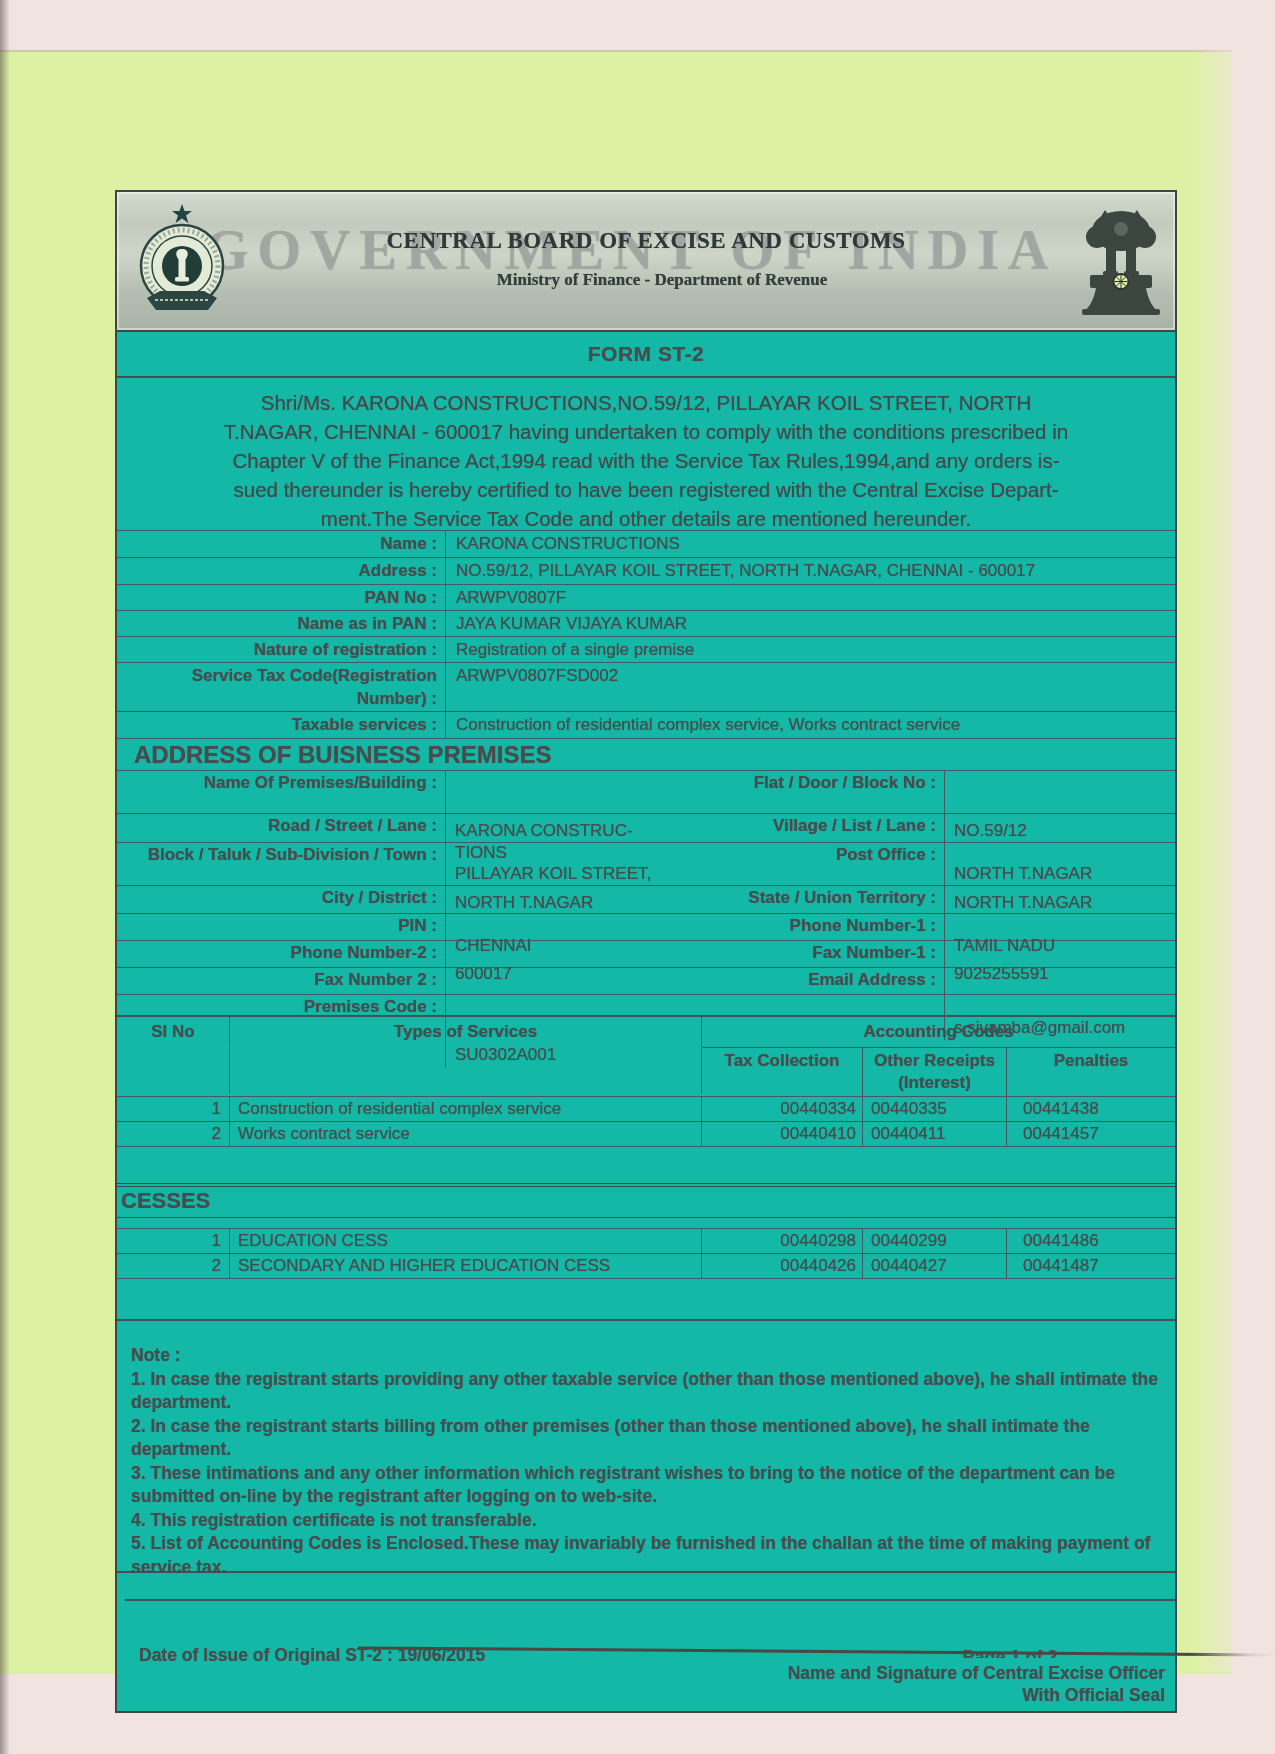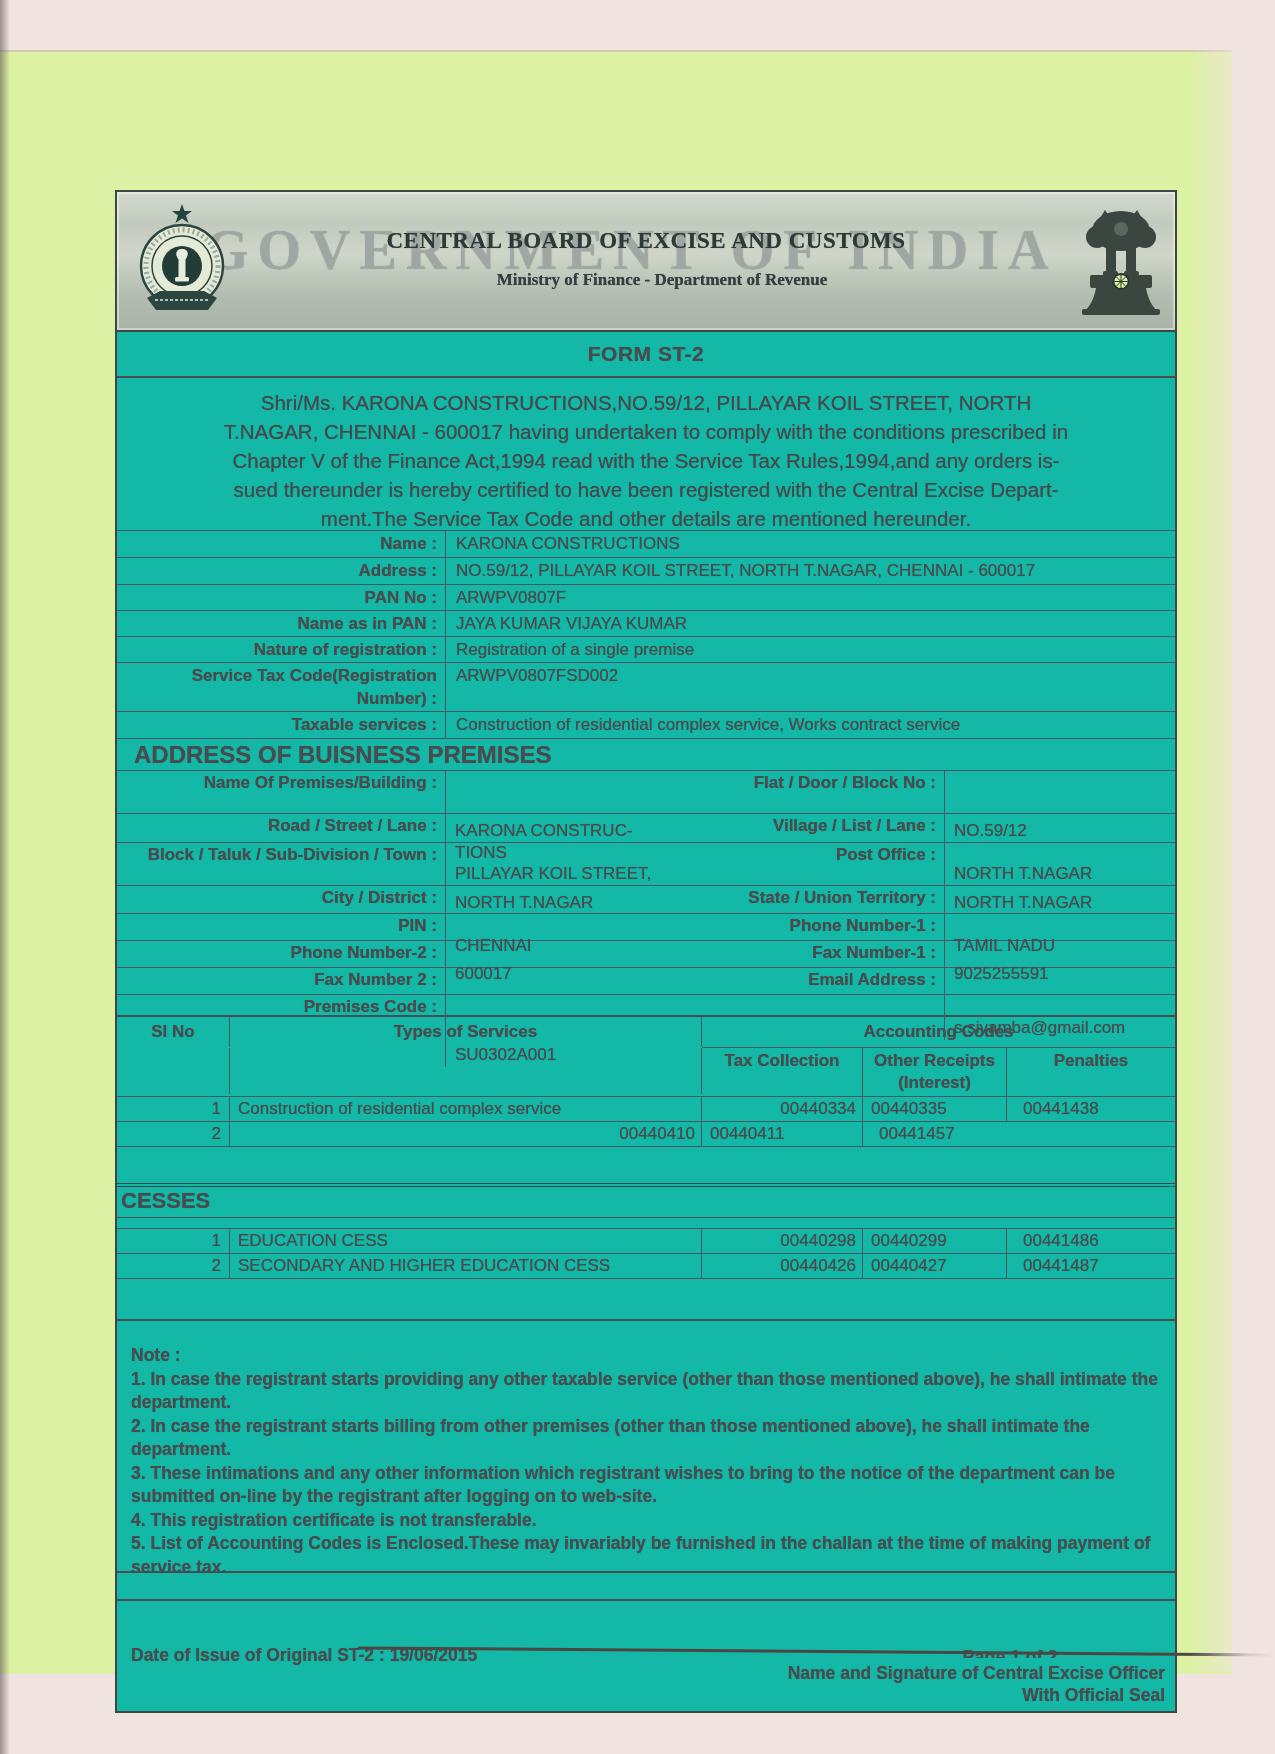--- a/index.html
+++ b/index.html
@@ -129,21 +129,21 @@
   .blank40{ height:40px; }
 
   
   .notes{
     border-top:2px solid #454f53; height:204px; padding:23px 14px;
     font-size:17.5px; font-weight:700; line-height:23.5px; color:#464d4f;
   }
   .thin-row{ height:26px; border-top:2px solid #454f53; }
 
   
-  .footer{ position:relative; height:110px; border-top:2px solid #454f53; }
+  .footer{ position:relative; height:110px; border-top:2px solid #454f53;margin-left:8px; }
   .date-line{ position:absolute; left:14px; top:44px; font-size:17.5px; font-weight:700; }
   .officer{ position:absolute; right:10px; bottom:5px; text-align:right; font-size:17.5px; font-weight:700; line-height:22px; }
   .page-indicator{
     position:absolute; left:940px; top:1647px; width:140px; height:11px;
     overflow:hidden; text-align:center; font-size:18px; font-weight:700; color:#4a5153;
   }
 </style>
 </head>
 <body>
 
@@ -320,20 +320,21 @@
       </div>
       <div class="svc-grid svc-row">
         <div class="cell vline si txt">1</div>
         <div class="cell vline name txt">Construction of residential complex service</div>
         <div class="cell vline num-right txt">00440334</div>
         <div class="cell vline num-left txt">00440335</div>
         <div class="cell num-left txt" style="padding-left:16px">00441438</div>
       </div>
       <div class="svc-grid svc-row">
         <div class="cell vline si txt">2</div>
+        <div class="cell vline name txt">Works contract service</div>
         <div class="cell vline num-right txt">00440410</div>
         <div class="cell vline num-left txt">00440411</div>
         <div class="cell num-left txt" style="padding-left:16px">00441457</div>
       </div>
     </div>
 
     <div class="gap36"></div>
 
     <div class="cess-bar txt">CESSES</div>
     <div class="gap10"></div>

